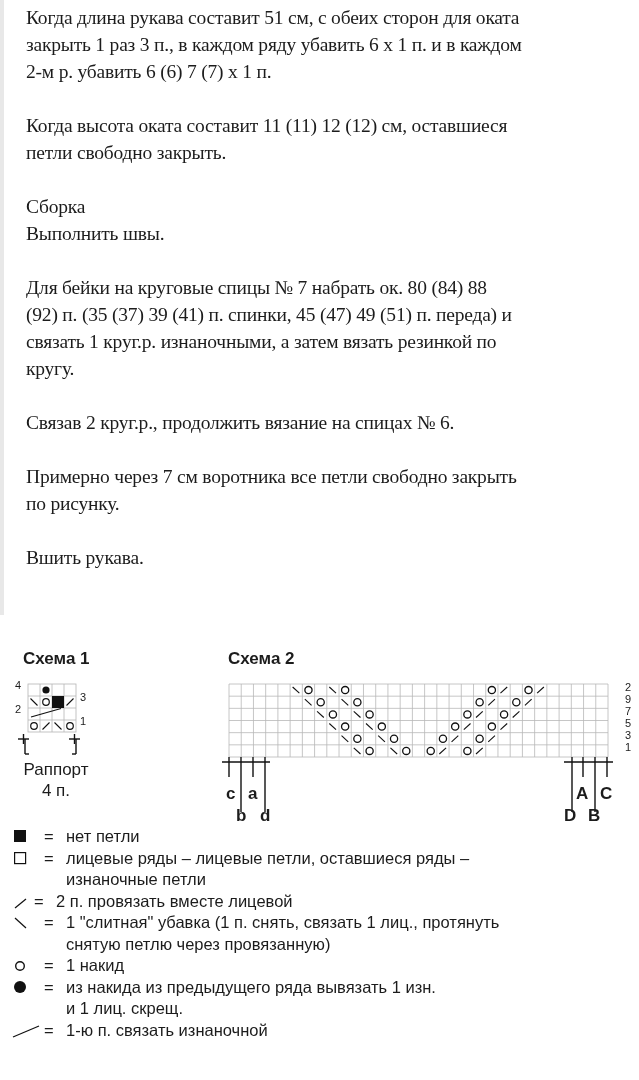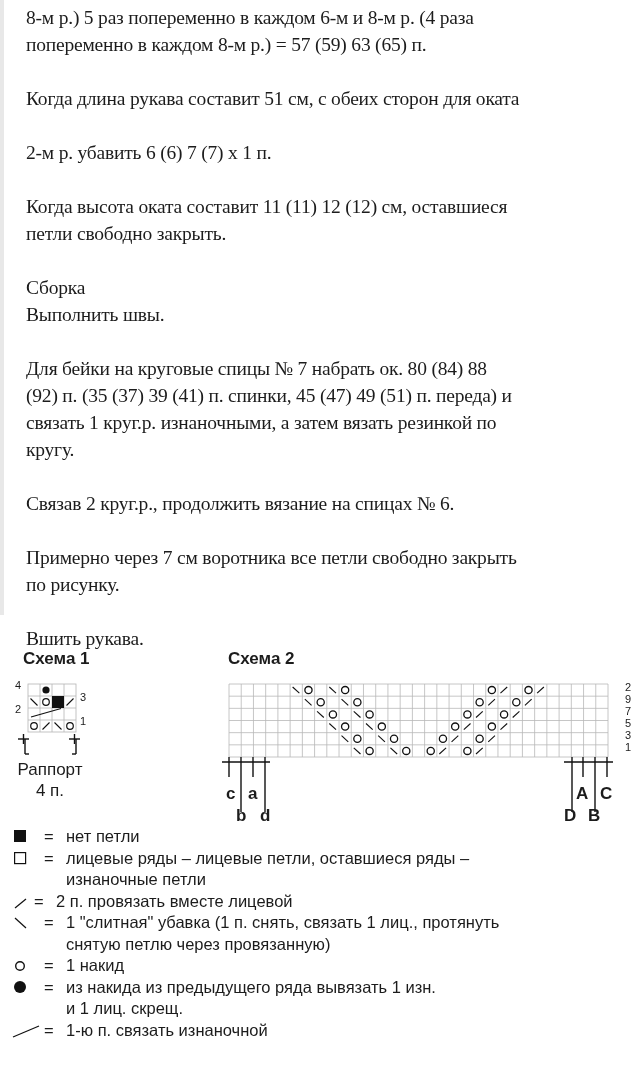--- a/index.html
+++ b/index.html
@@ -4,42 +4,38 @@
 <style>
   html, body { margin: 0; padding: 0; background: #ffffff; }
   body { width: 639px; height: 1080px; position: relative; overflow: hidden; color: #1c1c1c; }
   .left-strip { position: absolute; left: 0; top: 0; width: 4px; height: 615px; background: #e8e8e8; }
   .text-body { position: absolute; left: 26px; top: 4px; width: 610px; font-family: "Liberation Serif", "DejaVu Serif", serif; font-size: 19.5px; line-height: 27px; letter-spacing: -0.2px; }
   .text-body p { margin: 0 0 27px 0; }
   .sans { font-family: "Liberation Sans", "DejaVu Sans", sans-serif; }
   .schema-title { position: absolute; font-weight: bold; font-size: 17px; }
   svg { position: absolute; overflow: visible; }
   .lbl { position: absolute; font-size: 11px; }
-  .rapport { position: absolute; left: 8px; top: 759px; width: 84px; text-align: center; font-size: 17px; line-height: 21px; }
+  .rapport { position: absolute; left: 14px; top: 759px; width: 84px; text-align: center; font-size: 17px; line-height: 21px; }
   .legend { position: absolute; left: 12px; top: 826px; width: 620px; font-size: 16.5px; line-height: 21.5px; }
   .legend-row { position: relative; display: flex; }
   .legend-sym { width: 32px; height: 21px; position: relative; flex: none; }
   .legend-eq { width: 22px; flex: none; text-align: left; }
   .legend-text { flex: 1; }
   .legend-text .cont { display: block; }
   .marker-lbl { position: absolute; font-weight: bold; font-size: 17px; }
 </style>
 </head>
 <body>
 
 <div class="left-strip"></div>
 
 <div class="text-body">
   <p>
-    <span>8-м р.) 5 раз попеременно в каждом 6-м и 8-м р. (4 раза</span><br>
-    <span>попеременно в каждом 8-м р.) = 57 (59) 63 (65) п.</span>
-  </p>
-  <p>
     <span>Когда длина рукава составит 51 см, с обеих сторон для оката</span><br>
-    <br>
+    <span>закрыть 1 раз 3 п., в каждом ряду убавить 6 х 1 п. и в каждом</span><br>
     <span>2-м р. убавить 6 (6) 7 (7) х 1 п.</span>
   </p>
   <p>
     <span>Когда высота оката составит 11 (11) 12 (12) см, оставшиеся</span><br>
     <span>петли свободно закрыть.</span>
   </p>
   <p>
     <span>Сборка</span><br>
     <span>Выполнить швы.</span>
   </p>

